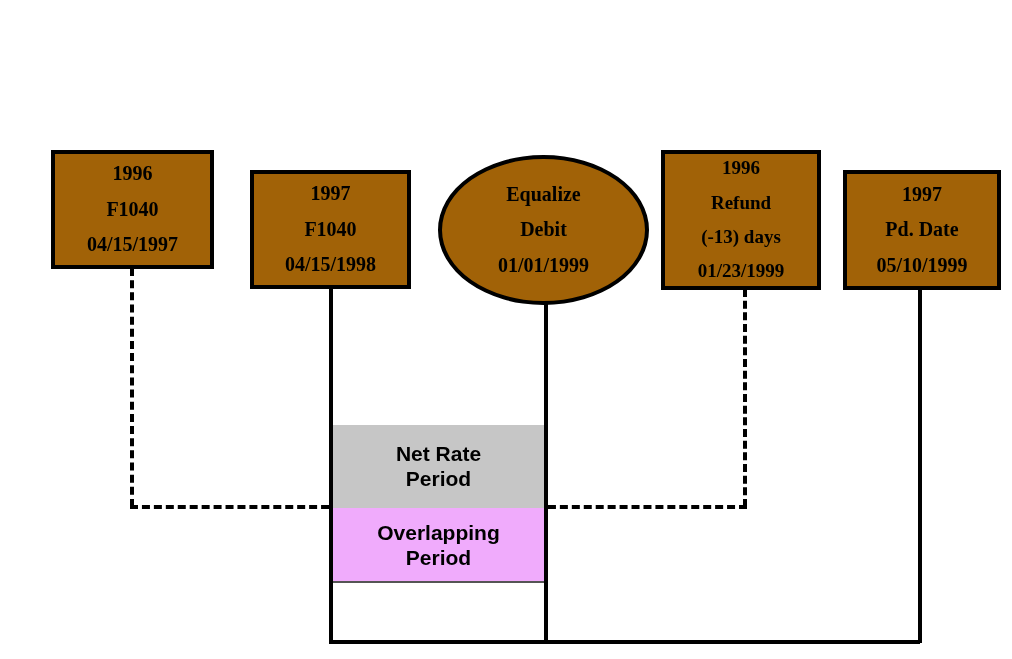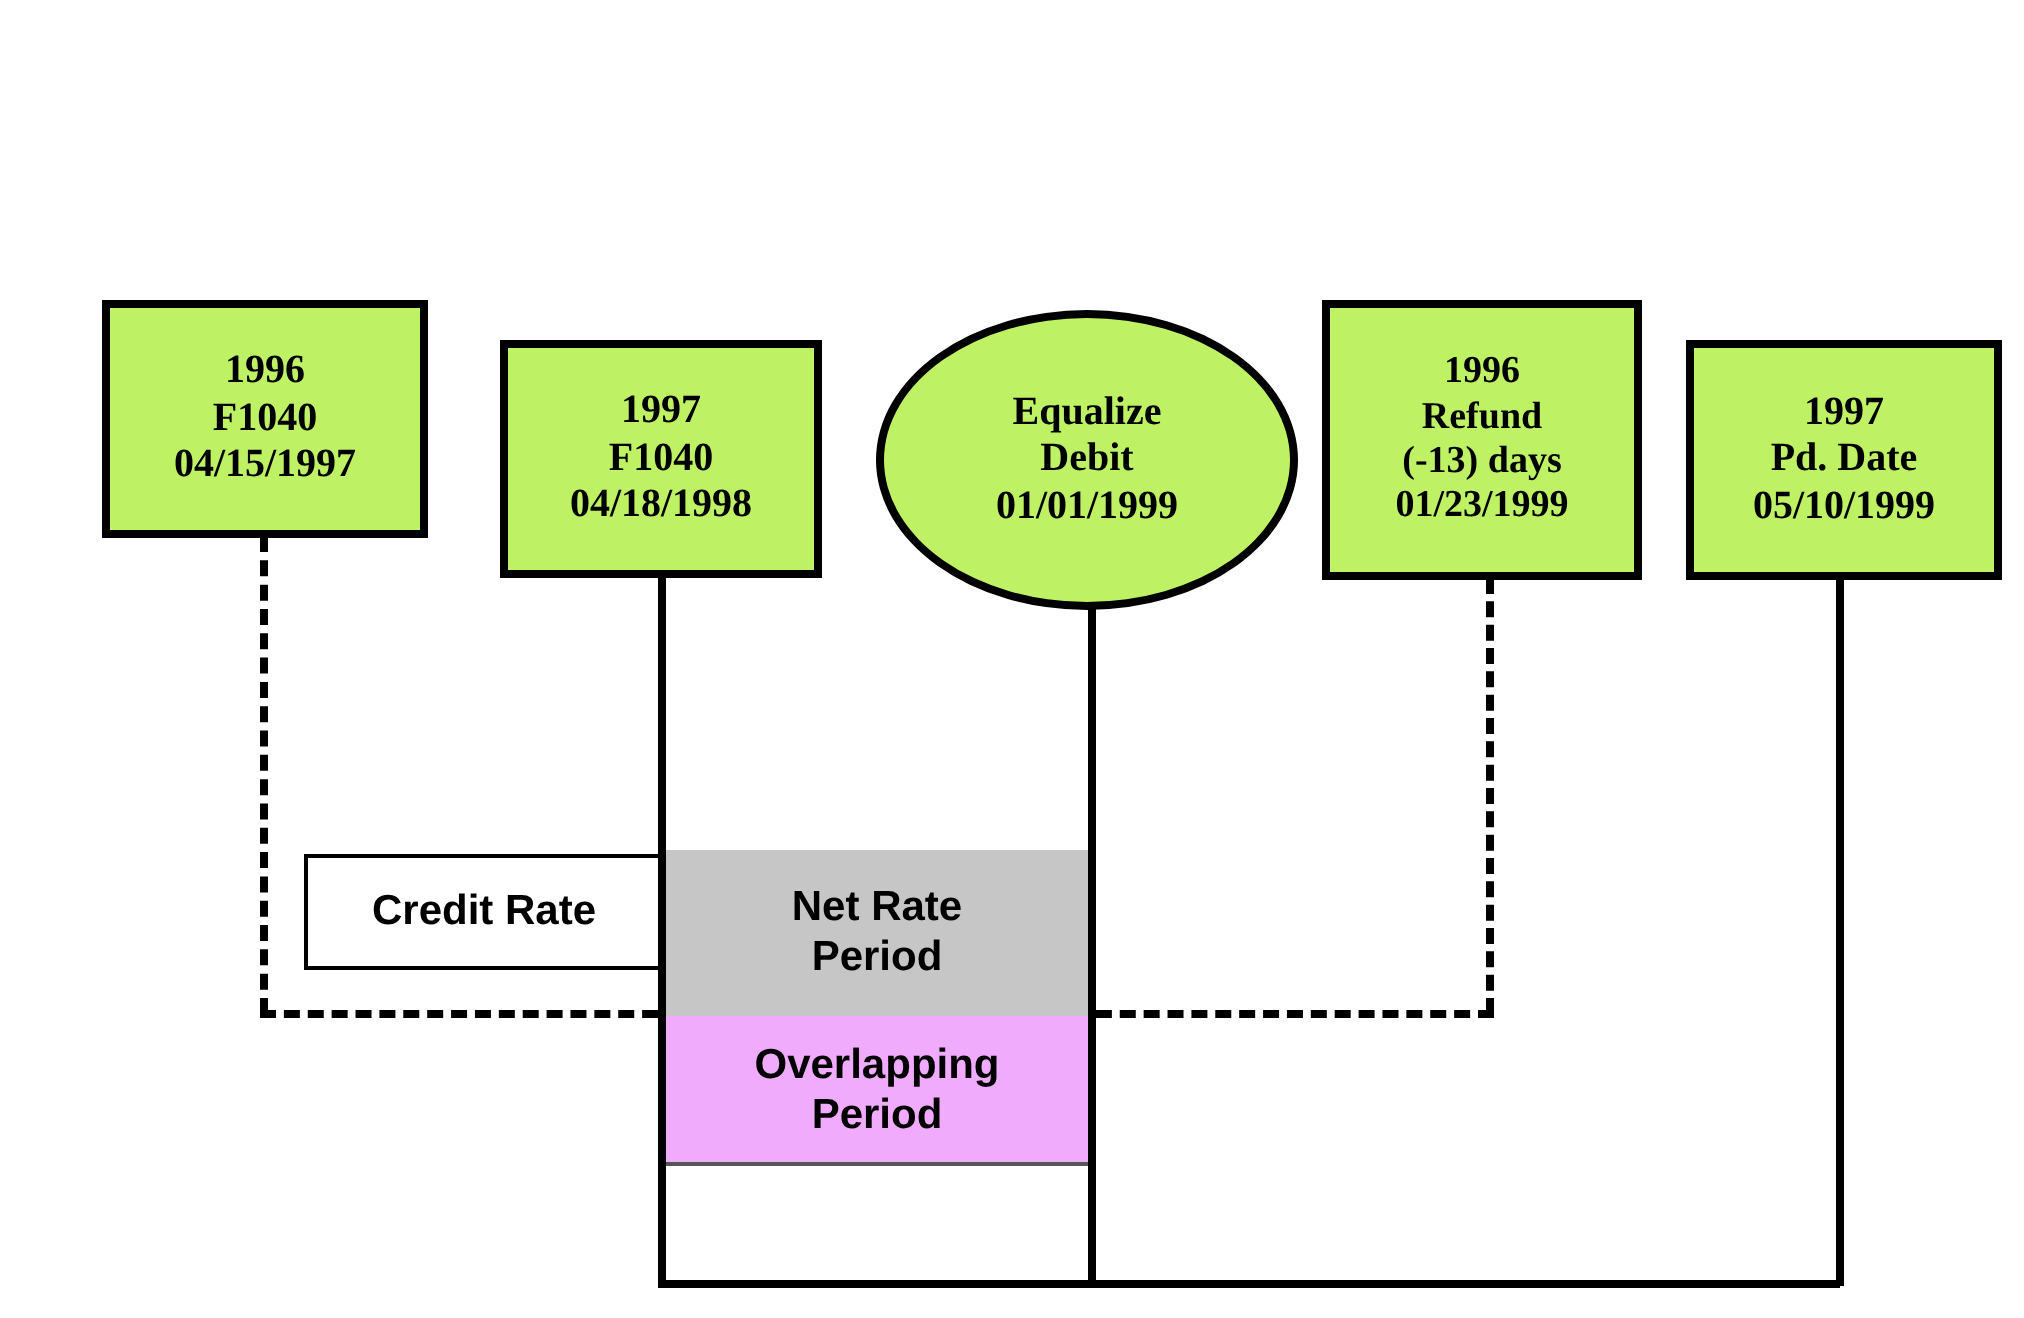--- a/index.html
+++ b/index.html
@@ -28,31 +28,32 @@
     font-family: "Liberation Sans", sans-serif;
     font-weight: bold;
     font-size: 19px;
     letter-spacing: -0.1px;
     white-space: nowrap;
   }
   
   .node {
     position: absolute;
     box-sizing: border-box;
-    background: #bef264;
+    background: #a16207;
     border: 4px solid #000000;
     display: flex;
     flex-direction: column;
     align-items: center;
     justify-content: center;
     font-family: "Liberation Serif", serif;
     font-weight: bold;
     font-size: 20px;
     line-height: 1.18;
     text-align: center;
+    gap: 12px;
   }
   .node.ellipse {
     border-radius: 50%;
     border-width: 4px;
   }
   .node .ln { display: block; white-space: nowrap; }
 
   #node-f1040-1996 { left: 51px;  top: 150px; width: 163px; height: 119px; }
   #node-f1040-1997 { left: 250px; top: 170px; width: 161px; height: 119px; }
   #node-equalize   { left: 438px; top: 155px; width: 211px; height: 150px; }
@@ -156,39 +157,36 @@
     <span class="ln">Period</span>
   </div>
 
   <div class="band" id="band-overlapping">
     <span class="ln">Overlapping</span>
     <span class="ln">Period</span>
   </div>
 
 
 
-  <div class="band" id="band-credit-rate">
-    <span class="ln">Credit Rate</span>
-  </div>
 
   <div class="rule" id="rule-gray-bottom"></div>
   <div class="rule" id="rule-left-vert"></div>
   <div class="rule" id="rule-right-vert"></div>
   <div class="rule" id="rule-bottom"></div>
 
   <div class="node" id="node-f1040-1996">
     <span class="ln">1996</span>
     <span class="ln">F1040</span>
     <span class="ln">04/15/1997</span>
   </div>
 
   <div class="node" id="node-f1040-1997">
     <span class="ln">1997</span>
     <span class="ln">F1040</span>
-    <span class="ln">04/18/1998</span>
+    <span class="ln">04/15/1998</span>
   </div>
 
   <div class="node ellipse" id="node-equalize">
     <span class="ln">Equalize</span>
     <span class="ln">Debit</span>
     <span class="ln">01/01/1999</span>
   </div>
 
   <div class="node" id="node-refund-1996">
     <span class="ln">1996</span>

